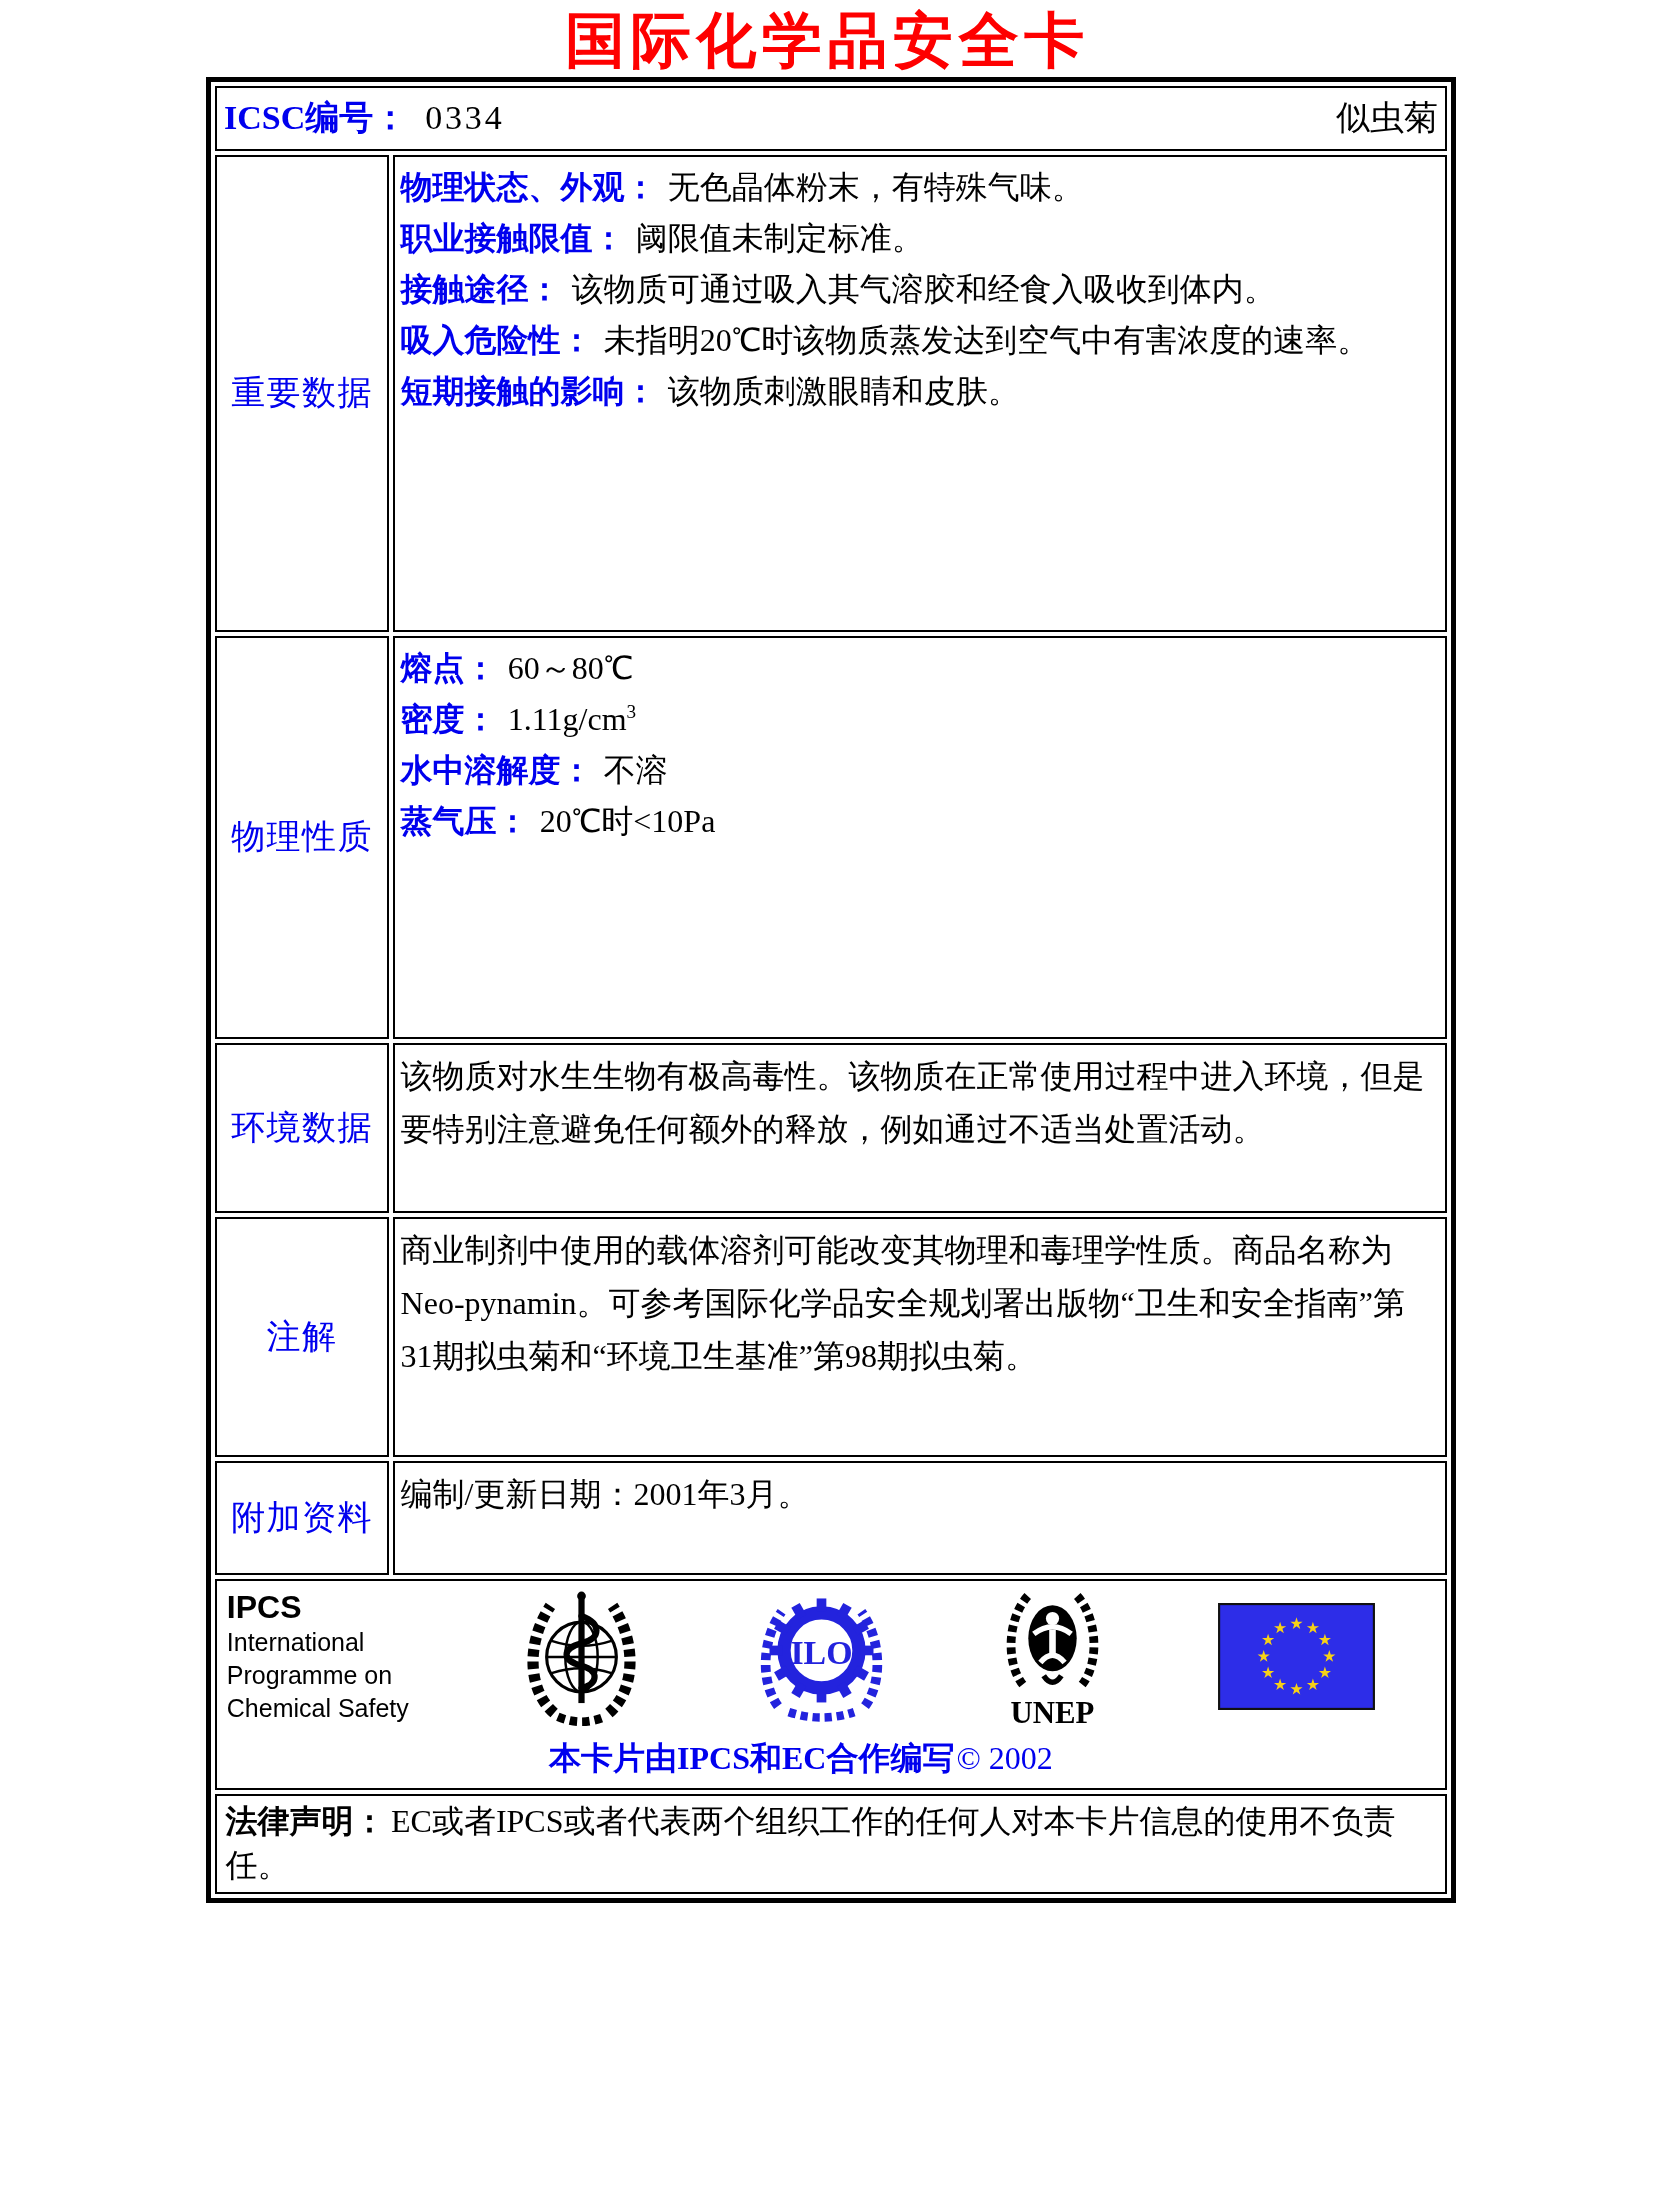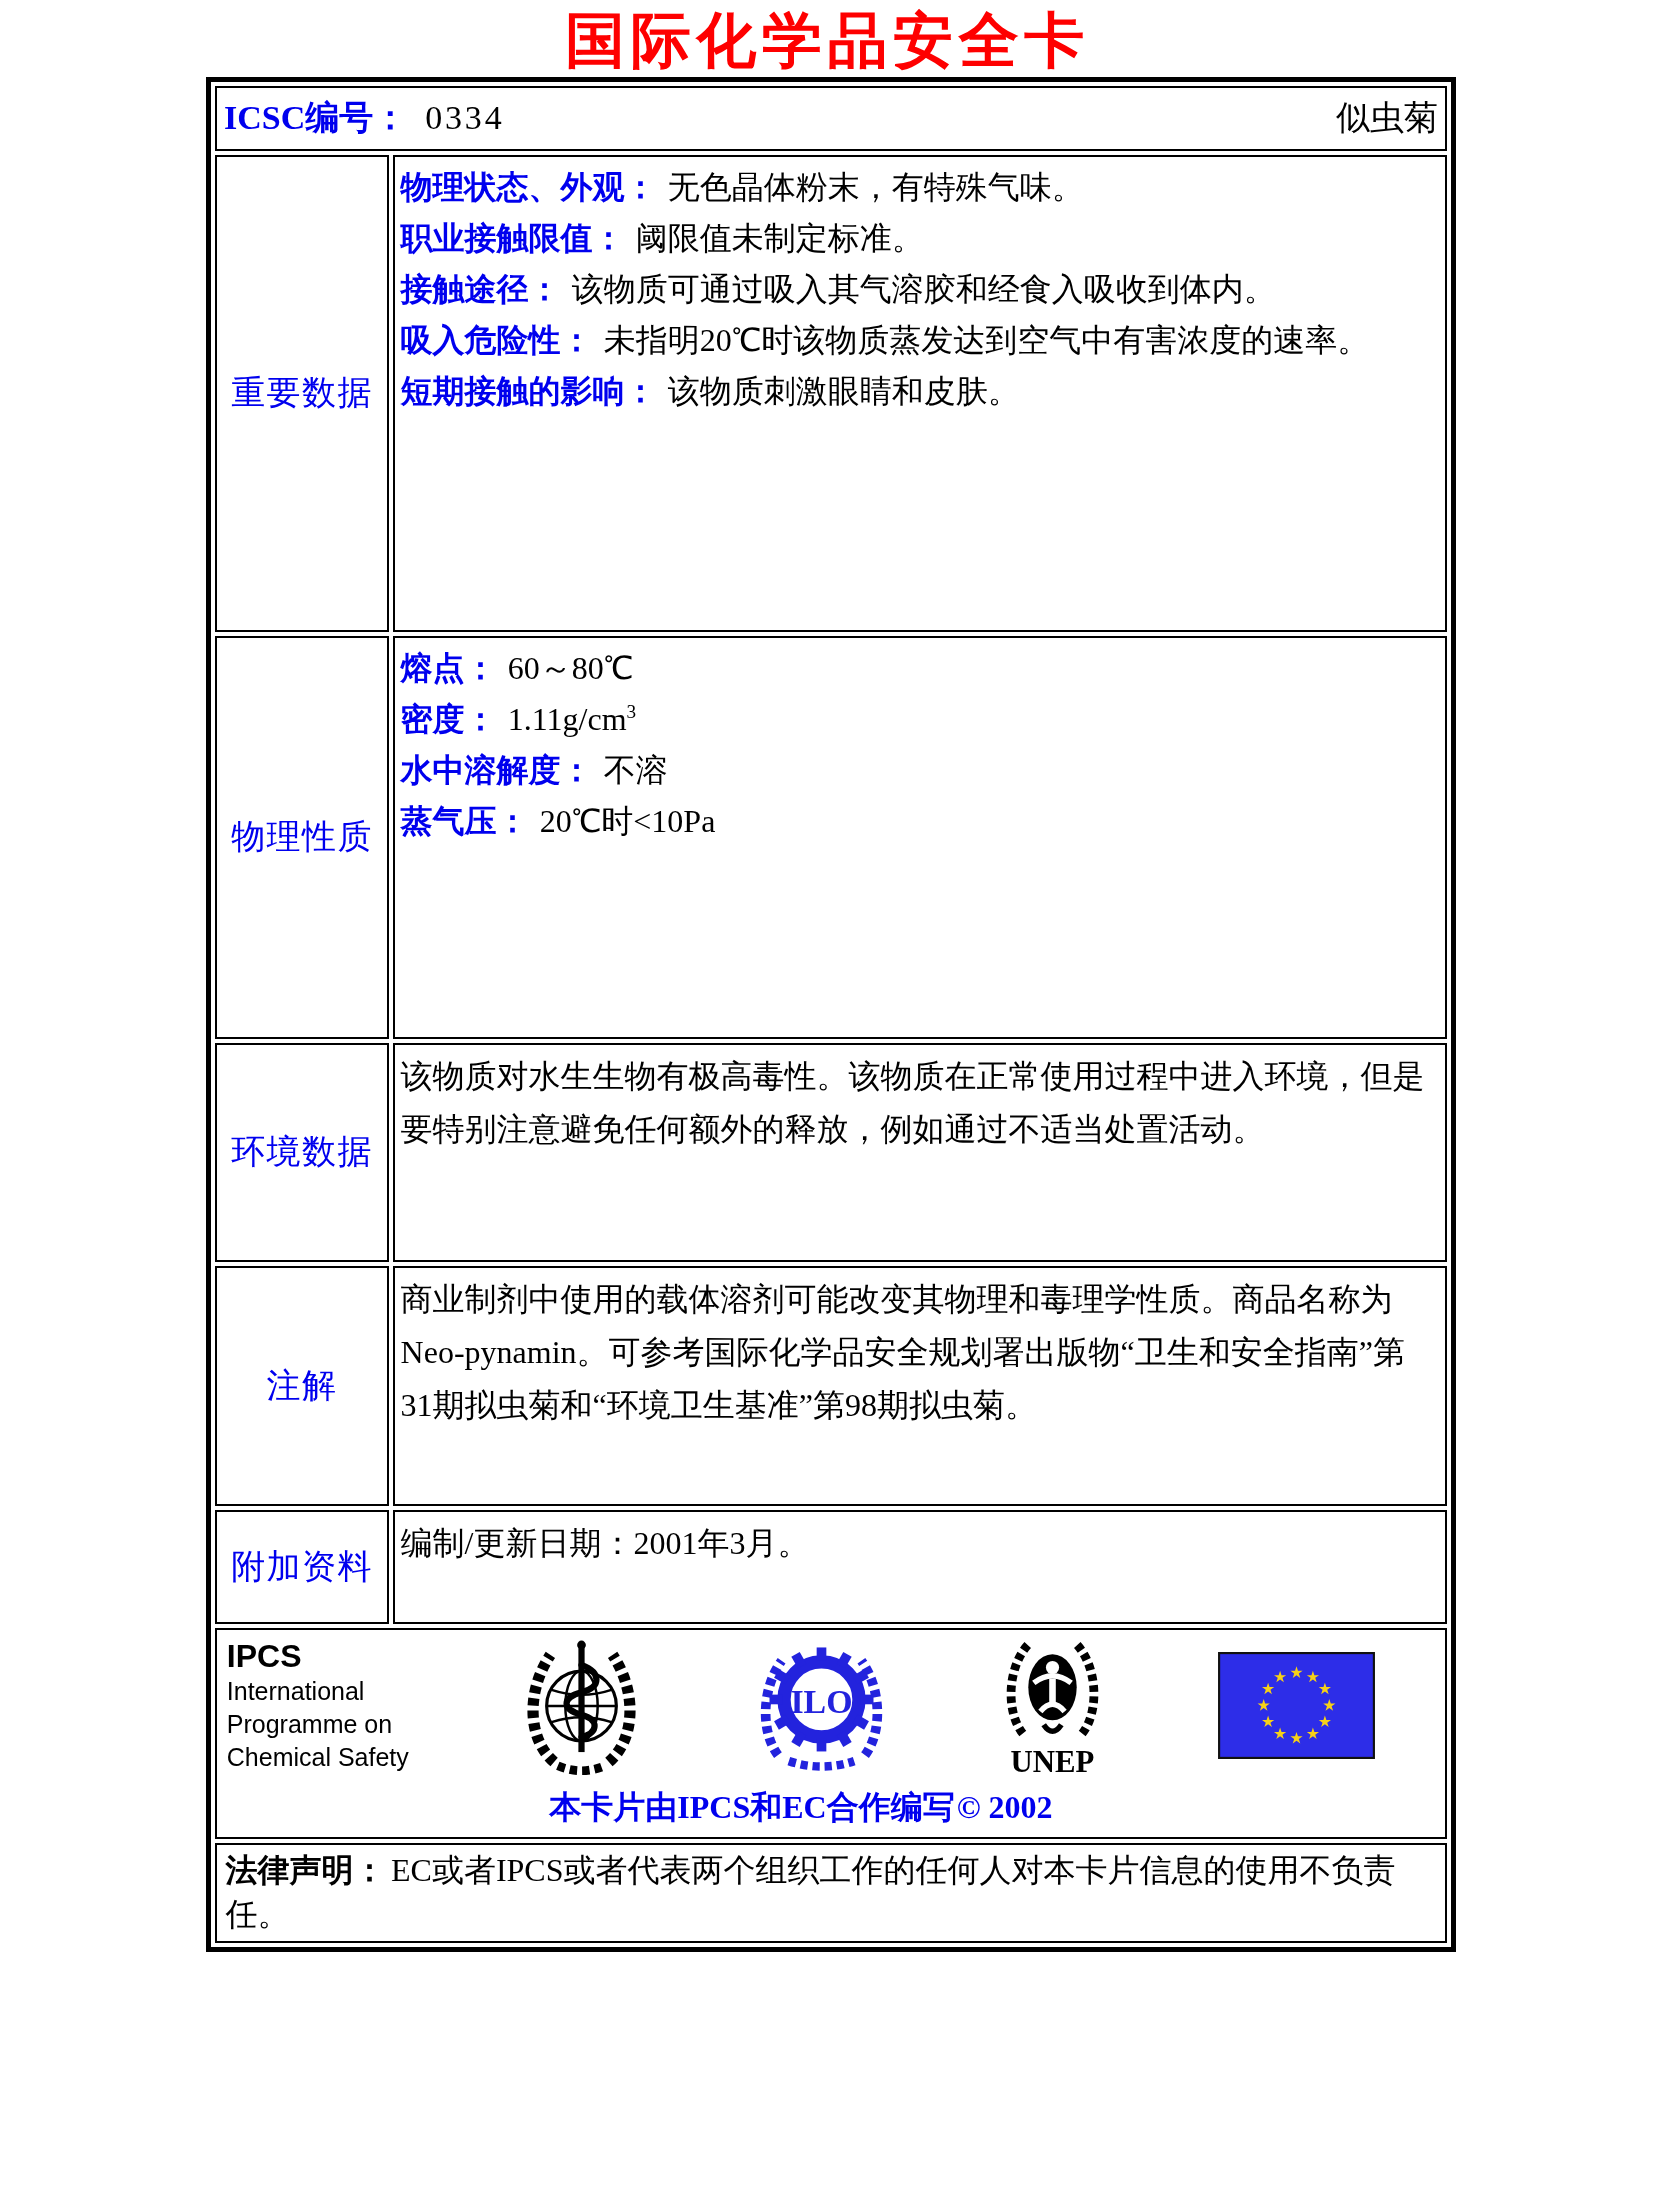--- a/index.html
+++ b/index.html
@@ -36,21 +36,21 @@
   td {
     border: 2.8px solid #000;
     background: #fff;
     box-sizing: border-box;
     vertical-align: top;
     padding: 4px 7px;
   }
   tr.row-icsc td     { height: 65px;  vertical-align: middle; }
   tr.row-important td{ height: 477px; }
   tr.row-physical td { height: 403px; }
-  tr.row-env td      { height: 219px; }
+  tr.row-env td      { height: 170px; }
   tr.row-notes td    { height: 240px; }
   tr.row-extra td    { height: 114px; }
   tr.row-logos td    { height: 203px; vertical-align: middle; }
   tr.row-legal td    { height: 62px;  vertical-align: middle; }
 
   .icsc-flex {
     display: flex;
     justify-content: space-between;
     align-items: center;
     font-size: 34px;
@@ -108,21 +108,21 @@
   .ipcs-acronym { font-size: 32px; font-weight: bold; line-height: 38px; }
   .ipcs-line    { font-size: 25px; line-height: 33px; }
   .logo-caption {
     text-align: center;
     color: #0000ee;
     font-weight: bold;
     font-size: 32px;
     margin-top: 8.4px;
   }
   .logo-caption .copyright {
-    font-weight: bold;
+    font-weight: normal;
     margin-left: 2px;
   }
 
   td.legal-cell { font-size: 32px; padding-left: 8.4px; }
   .legal-label { font-weight: bold; margin-right: 5.6px; }
 
   svg text { font-family: "Liberation Serif", serif; }
 </style>
 </head>
 <body>

